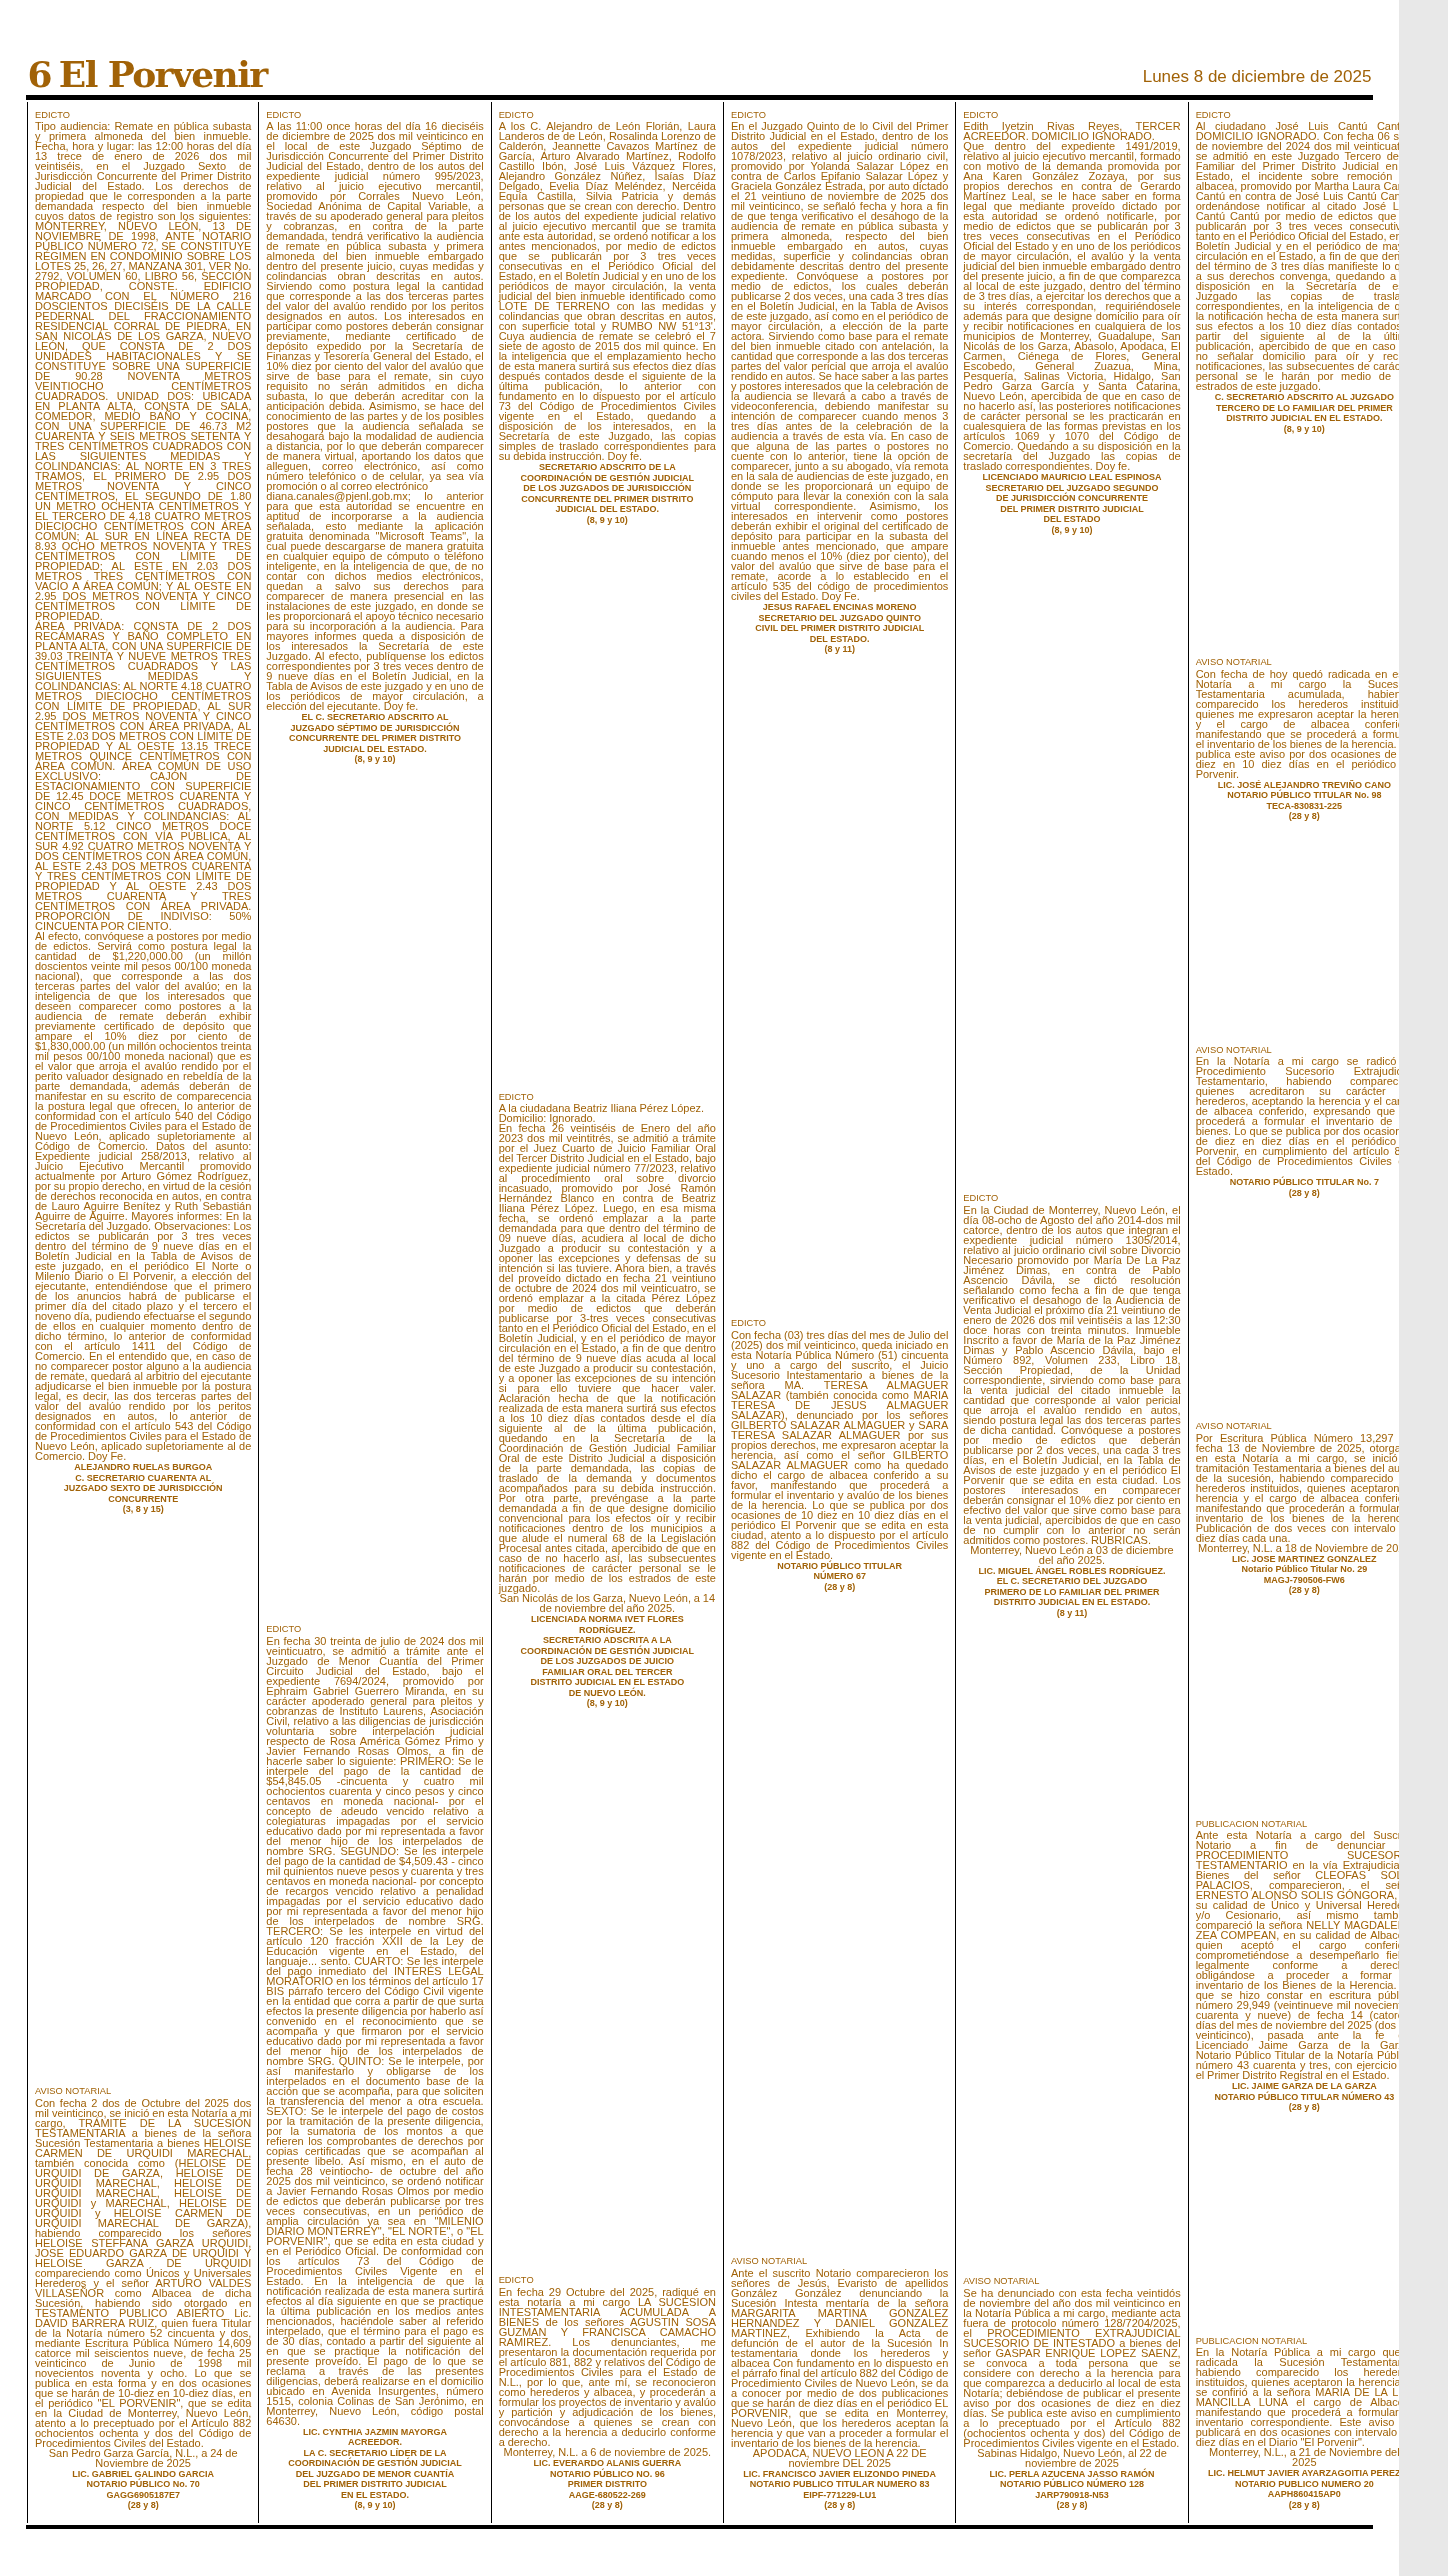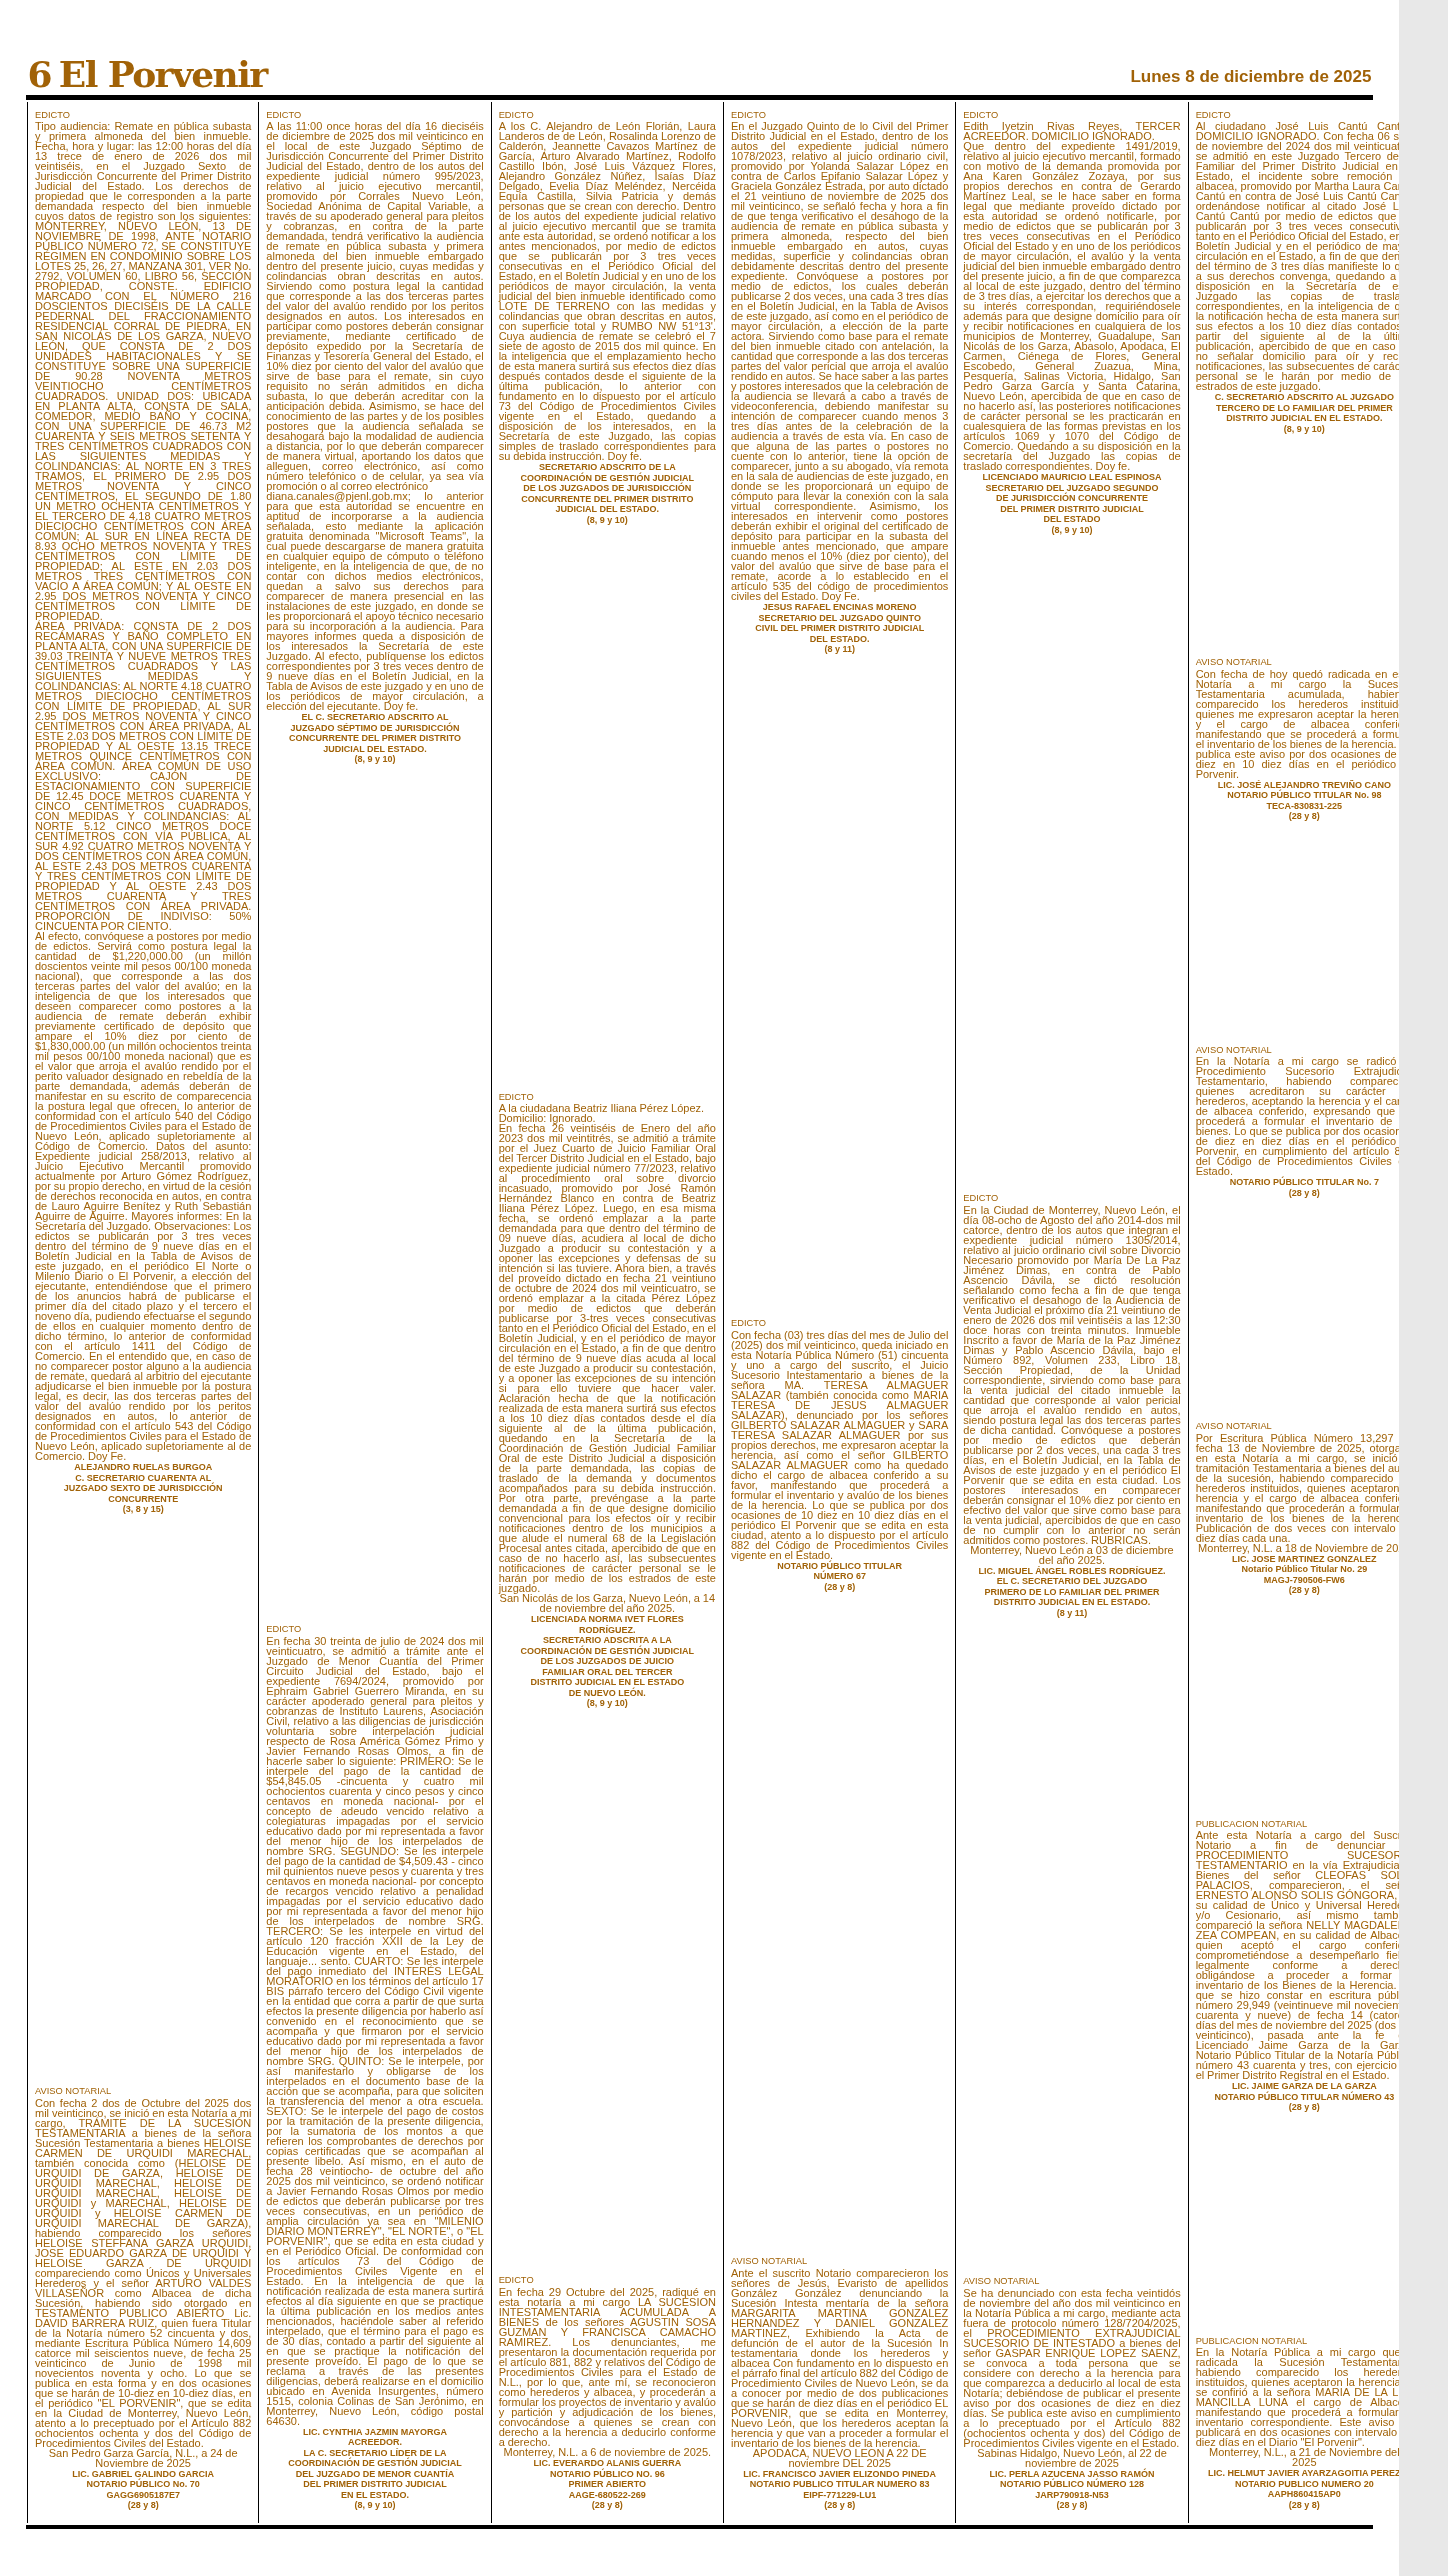--- a/index.html
+++ b/index.html
@@ -3,21 +3,21 @@
 <meta charset="utf-8">
 <style>
   html,body{margin:0;padding:0;background:#e8e8e8;}
   .page{position:relative;width:1399px;height:2576px;background:#ffffff;color:#a16207;
         font-family:"Liberation Sans",sans-serif;overflow:hidden;}
   
   .header{position:absolute;left:26px;right:26px;top:45px;height:47px;}
   .masthead{position:absolute;left:1.6px;bottom:0;font-family:"DejaVu Serif",serif;
             font-weight:bold;font-size:36px;letter-spacing:-1.6px;line-height:1;white-space:nowrap;}
   .masthead .pageno{margin-right:7.8px;}
-  .dateline-top{position:absolute;right:1.6px;bottom:4.7px;font-size:17px;font-weight:bold;}
+  .dateline-top{position:absolute;right:1.6px;bottom:4.7px;font-size:17px;font-weight:normal;}
   .rule-top{position:absolute;left:26px;right:26px;top:95px;height:4.7px;background:#000;}
   .rule-bottom{position:absolute;left:26px;right:26px;top:2525px;height:3.9px;background:#000;}
   
   .columns{position:absolute;left:27px;top:102px;width:1394px;height:2421px;
            display:grid;grid-template-columns:repeat(6,1fr);}
   .col{border-right:0.8px solid #000;padding:3.1px 7px 4.7px 7px;overflow:hidden;
        display:flex;flex-direction:column;justify-content:space-between;}
   .col:first-child{border-left:0.8px solid #000;}
   .notice{margin:0 0 7.8px 0;}
   .notice h3{margin:4.7px 0 1.6px 0;font-size:9.3px;font-weight:normal;}
@@ -125,21 +125,21 @@
             <div>(8, 9 y 10)</div>
           </div>
         </div>
         <div class="notice">
           <h3>EDICTO</h3>
           <p>En fecha 29 Octubre del 2025, radiqué en esta notaría a mi cargo LA SUCESION INTESTAMENTARIA ACUMULADA A BIENES de los señores AGUSTIN SOSA GUZMAN Y FRANCISCA CAMACHO RAMIREZ. Los denunciantes, me presentaron la documentación requerida por el artículo 881, 882 y relativos del Código de Procedimientos Civiles para el Estado de N.L., por lo que, ante mí, se reconocieron como herederos y albacea, y procederán a formular los proyectos de inventario y avalúo y partición y adjudicación de los bienes, convocándose a quienes se crean con derecho a la herencia a deducirlo conforme a derecho.</p>
           <p class="dateline">Monterrey, N.L. a 6 de noviembre de 2025.</p>
           <div class="sig">
             <div>LIC. EVERARDO ALANIS GUERRA</div>
             <div>NOTARIO PÚBLICO NO. 96</div>
-            <div>PRIMER ABIERTO</div>
+            <div>PRIMER DISTRITO</div>
             <div>AAGE-680522-269</div>
             <div>(28 y 8)</div>
           </div>
         </div>
       </div>
       <div class="col">
         <div class="notice">
           <h3>EDICTO</h3>
           <p>En el Juzgado Quinto de lo Civil del Primer Distrito Judicial en el Estado, dentro de los autos del expediente judicial número 1078/2023, relativo al juicio ordinario civil, promovido por Yolanda Salazar López en contra de Carlos Epifanio Salazar López y Graciela González Estrada, por auto dictado el 21 veintiuno de noviembre de 2025 dos mil veinticinco, se señaló fecha y hora a fin de que tenga verificativo el desahogo de la audiencia de remate en pública subasta y primera almoneda, respecto del bien inmueble embargado en autos, cuyas medidas, superficie y colindancias obran debidamente descritas dentro del presente expediente. Convóquese a postores por medio de edictos, los cuales deberán publicarse 2 dos veces, una cada 3 tres días en el Boletín Judicial, en la Tabla de Avisos de este juzgado, así como en el periódico de mayor circulación, a elección de la parte actora. Sirviendo como base para el remate del bien inmueble citado con antelación, la cantidad que corresponde a las dos terceras partes del valor pericial que arroja el avalúo rendido en autos. Se hace saber a las partes y postores interesados que la celebración de la audiencia se llevará a cabo a través de videoconferencia, debiendo manifestar su intención de comparecer cuando menos 3 tres días antes de la celebración de la audiencia a través de esta vía. En caso de que alguna de las partes o postores no cuente con lo anterior, tiene la opción de comparecer, junto a su abogado, vía remota en la sala de audiencias de este juzgado, en donde se les proporcionará un equipo de cómputo para llevar la conexión con la sala virtual correspondiente. Asimismo, los interesados en intervenir como postores deberán exhibir el original del certificado de depósito para participar en la subasta del inmueble antes mencionado, que ampare cuando menos el 10% (diez por ciento), del valor del avalúo que sirve de base para el remate, acorde a lo establecido en el artículo 535 del código de procedimientos civiles del Estado. Doy Fe.</p>
           <div class="sig">

